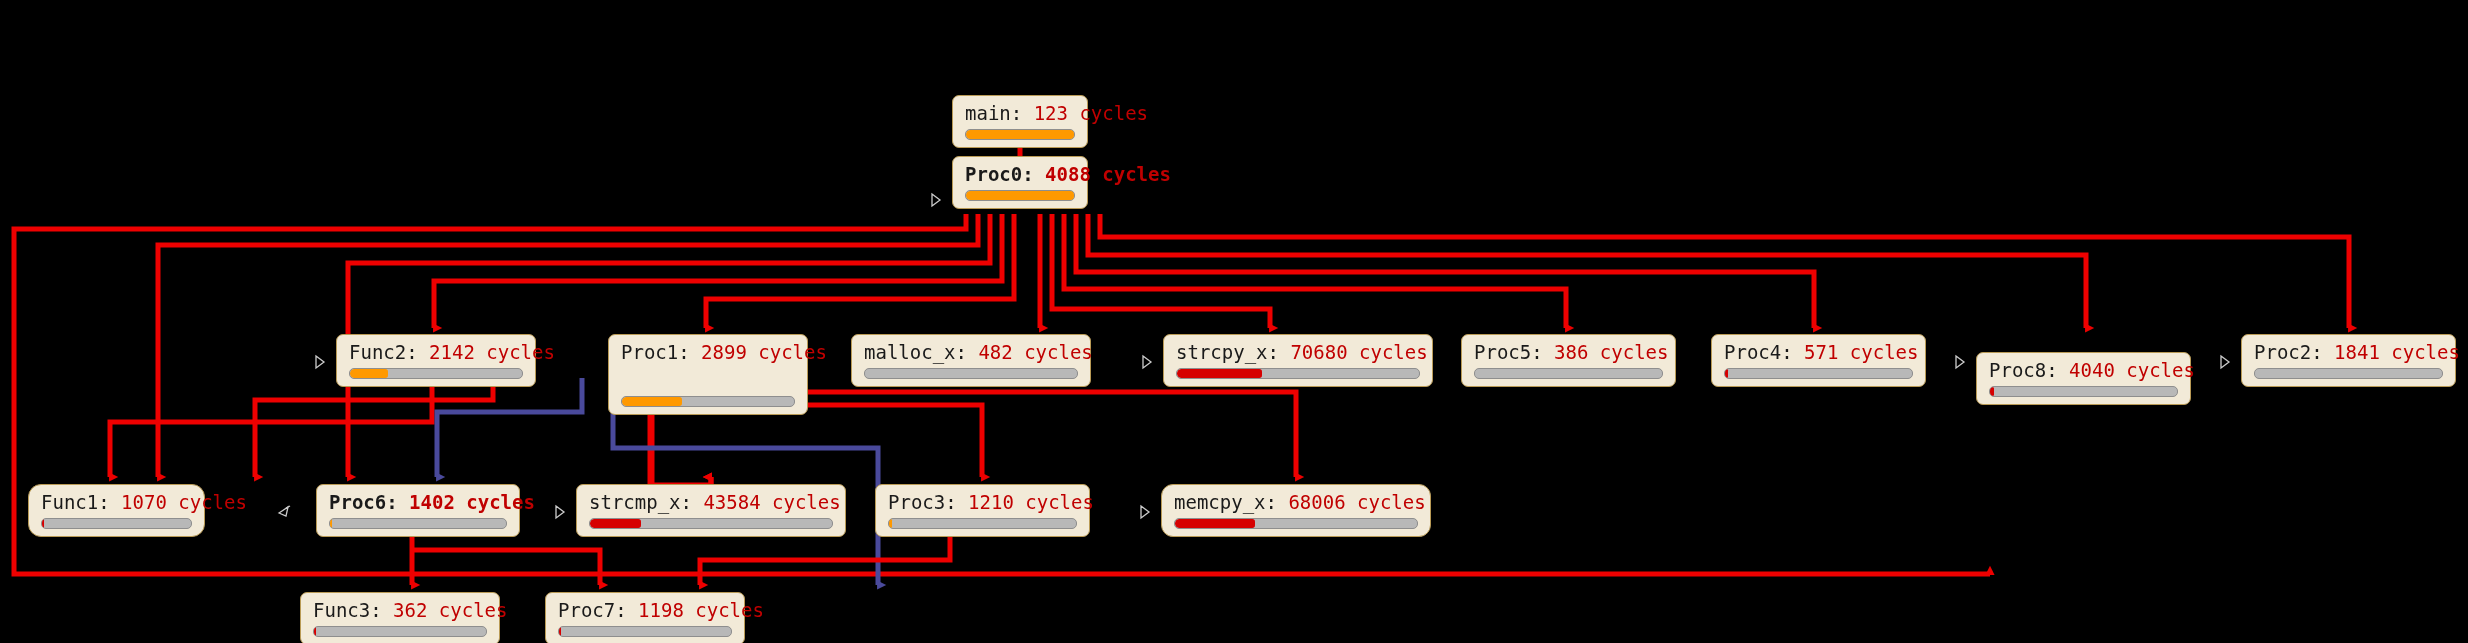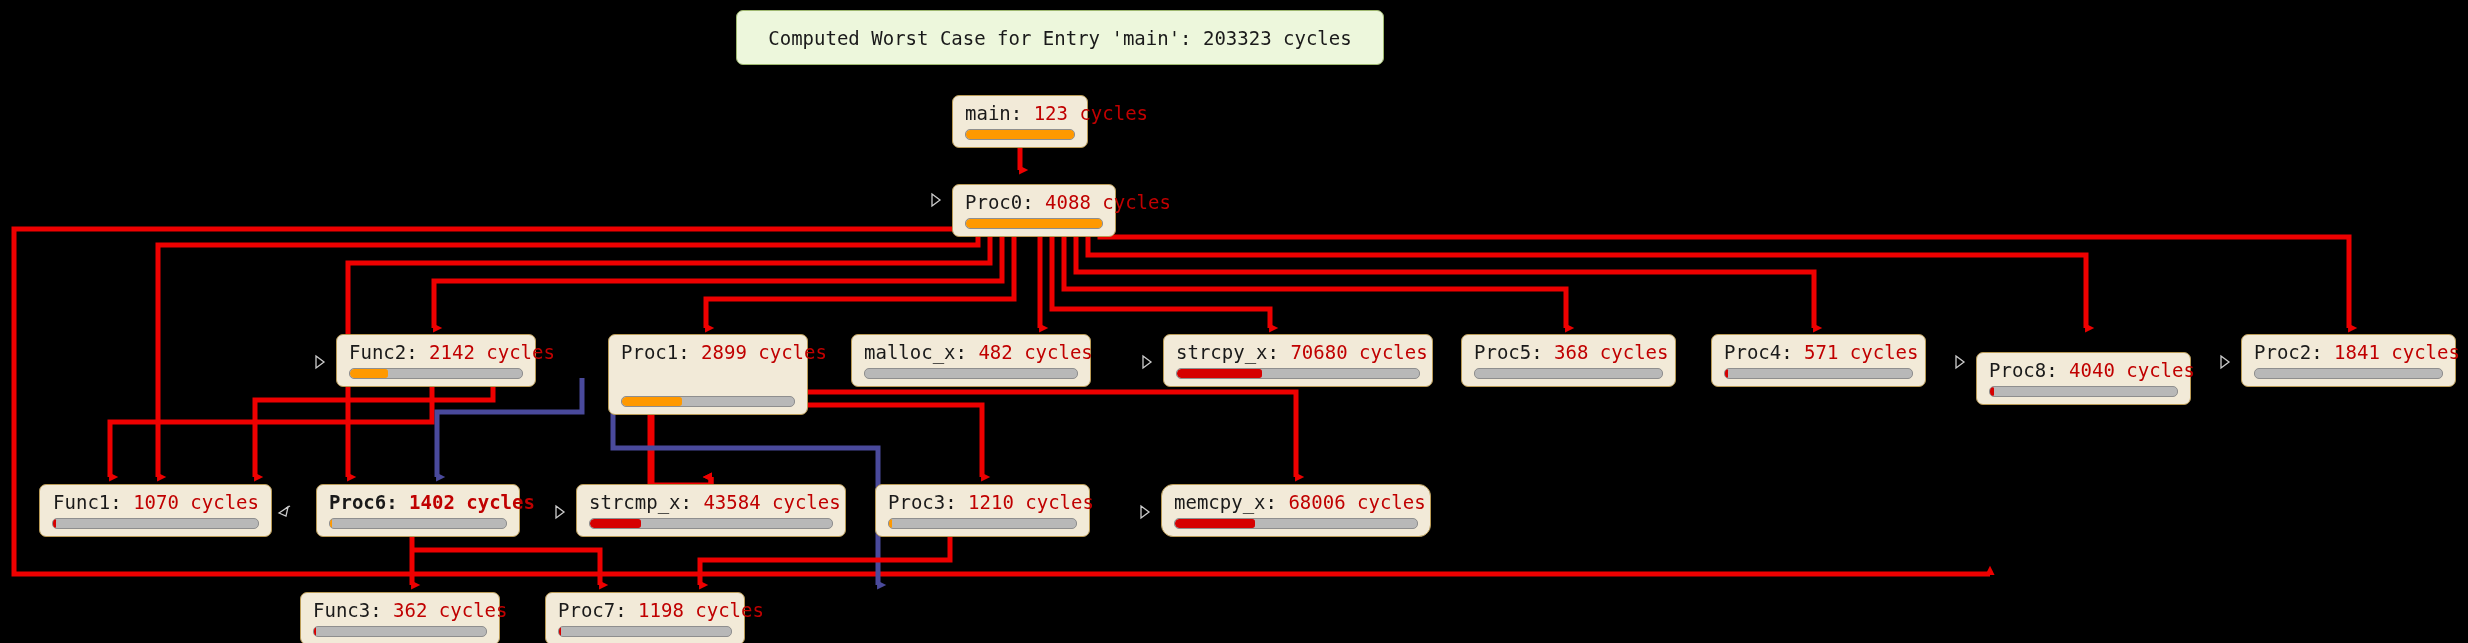--- a/index.html
+++ b/index.html
@@ -33,21 +33,21 @@
     padding: 6px 12px 7px 12px;
     display: flex;
     flex-direction: column;
     justify-content: center;
     box-shadow: 0 0 0 0 rgba(0,0,0,0);
   }
   .node .label {
     white-space: nowrap;
     font-size: 19px;
     line-height: 22px;
-    text-align: right;
+    text-align: center;
     color: #1a1a1a;
   }
   .node .label .val {
     color: #c00000;
   }
   .bar {
     margin-top: 5px;
     height: 9px;
     border-radius: 5px;
     background: #b8b8b8;
@@ -117,32 +117,29 @@
         <path d="M650,378 L650,485 L711,485 L711,477" fill="none" stroke="#ee0000" stroke-width="5" stroke-linecap="butt" stroke-linejoin="miter" marker-end="url(#ah-red)"></path>
         <path d="M613,378 L613,448 L878,448 L878,585" fill="none" stroke="#4a4a9c" stroke-width="5" stroke-linecap="butt" stroke-linejoin="miter" marker-end="url(#ah-blue)"></path>
         <path d="M736,378 L736,405 L982,405 L982,477" fill="none" stroke="#ee0000" stroke-width="5" stroke-linecap="butt" stroke-linejoin="miter" marker-end="url(#ah-red)"></path>
         <path d="M766,378 L766,392 L1296,392 L1296,477" fill="none" stroke="#ee0000" stroke-width="5" stroke-linecap="butt" stroke-linejoin="miter" marker-end="url(#ah-red)"></path>
         <path d="M950,528 L950,560 L700,560 L700,585" fill="none" stroke="#ee0000" stroke-width="5" stroke-linecap="butt" stroke-linejoin="miter" marker-end="url(#ah-red)"></path>
         <path d="M412,528 L412,585" fill="none" stroke="#ee0000" stroke-width="5" stroke-linecap="butt" stroke-linejoin="miter" marker-end="url(#ah-red)"></path>
         <path d="M412,550 L600,550 L600,585" fill="none" stroke="#ee0000" stroke-width="5" stroke-linecap="butt" stroke-linejoin="miter" marker-end="url(#ah-red)"></path>
       </g>
   </svg>
 
-  <div class="title-box" id="title-box" style="left:736px; top:10px; width:648px; height:55px;">
-    <span>Computed Worst Case for Entry 'main': 203323 cycles</span>
-  </div>
 
   <div id="node-layer">
       <div class="node" style="left: 952px; top: 95px; width: 136px;">
         <div class="label"><span>main: </span><span class="val">123 cycles</span></div>
         <div class="bar">
           <div class="fill" style="width: 100%; background: rgb(255, 153, 0);"></div>
         </div>
       </div>
-      <div class="node" style="left: 952px; top: 184px; width: 164px;">
+      <div class="node" style="left: 952px; top: 156px; width: 136px; font-weight: bold;">
         <div class="label"><span>Proc0: </span><span class="val">4088 cycles</span></div>
         <div class="bar">
           <div class="fill" style="width: 100%; background: rgb(255, 153, 0);"></div>
         </div>
       </div>
       <div class="marker" style="left: 928px; top: 190px;">
         <svg width="12" height="16" viewBox="0 0 12 16">
           <path d="M2,2 L10,8 L2,14 Z" fill="none" stroke="#cccccc" stroke-width="1.3"></path>
         </svg>
       </div>
@@ -174,21 +171,21 @@
         <div class="bar">
           <div class="fill" style="width: 35%; background: rgb(214, 0, 0);"></div>
         </div>
       </div>
       <div class="marker" style="left: 1139px; top: 352px;">
         <svg width="12" height="16" viewBox="0 0 12 16">
           <path d="M2,2 L10,8 L2,14 Z" fill="none" stroke="#cccccc" stroke-width="1.3"></path>
         </svg>
       </div>
       <div class="node" style="left: 1461px; top: 334px; width: 215px;">
-        <div class="label"><span>Proc5: </span><span class="val">368 cycles</span></div>
+        <div class="label"><span>Proc5: </span><span class="val">386 cycles</span></div>
         <div class="bar">
           <div class="fill" style="width: 0%; background: rgb(214, 0, 0);"></div>
         </div>
       </div>
       <div class="node" style="left: 1711px; top: 334px; width: 215px;">
         <div class="label"><span>Proc4: </span><span class="val">571 cycles</span></div>
         <div class="bar">
           <div class="fill" style="width: 1.4%; background: rgb(214, 0, 0);"></div>
         </div>
       </div>
@@ -207,21 +204,21 @@
         <div class="label"><span>Proc2: </span><span class="val">1841 cycles</span></div>
         <div class="bar">
           <div class="fill" style="width: 0%; background: rgb(214, 0, 0);"></div>
         </div>
       </div>
       <div class="marker" style="left: 2217px; top: 352px;">
         <svg width="12" height="16" viewBox="0 0 12 16">
           <path d="M2,2 L10,8 L2,14 Z" fill="none" stroke="#cccccc" stroke-width="1.3"></path>
         </svg>
       </div>
-      <div class="node" style="left: 39px; top: 484px; width: 233px;">
+      <div class="node" style="left: 28px; top: 484px; width: 177px; border-radius: 13px;">
         <div class="label"><span>Func1: </span><span class="val">1070 cycles</span></div>
         <div class="bar">
           <div class="fill" style="width: 1.4%; background: rgb(214, 0, 0);"></div>
         </div>
       </div>
       <div class="node" style="left: 316px; top: 484px; width: 204px; font-weight: bold;">
         <div class="label"><span>Proc6: </span><span class="val">1402 cycles</span></div>
         <div class="bar">
           <div class="fill" style="width: 1.4%; background: rgb(255, 153, 0);"></div>
         </div>

